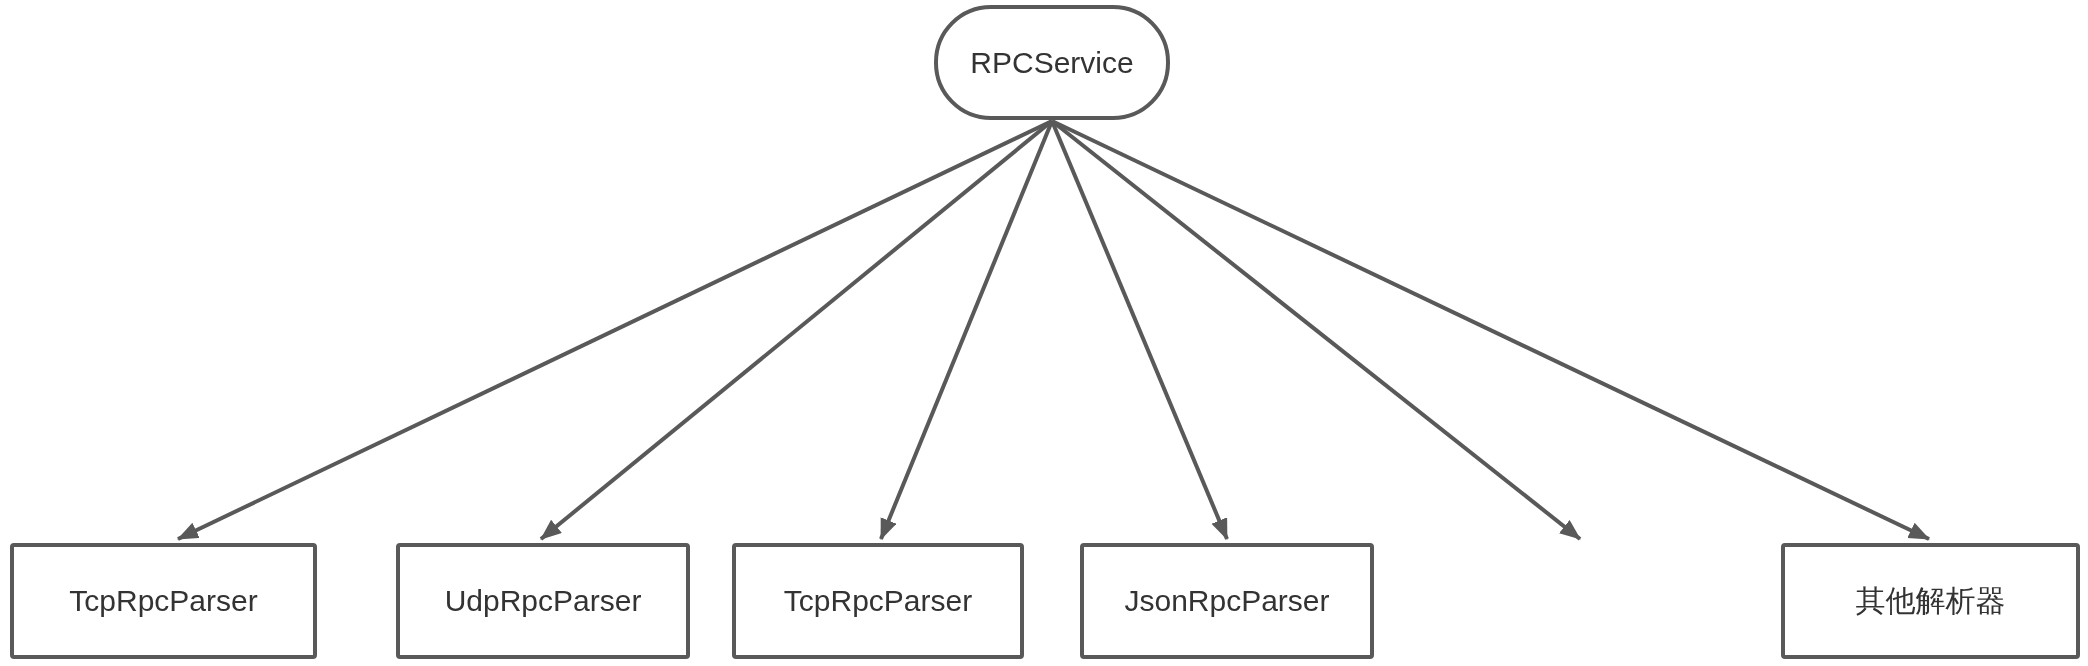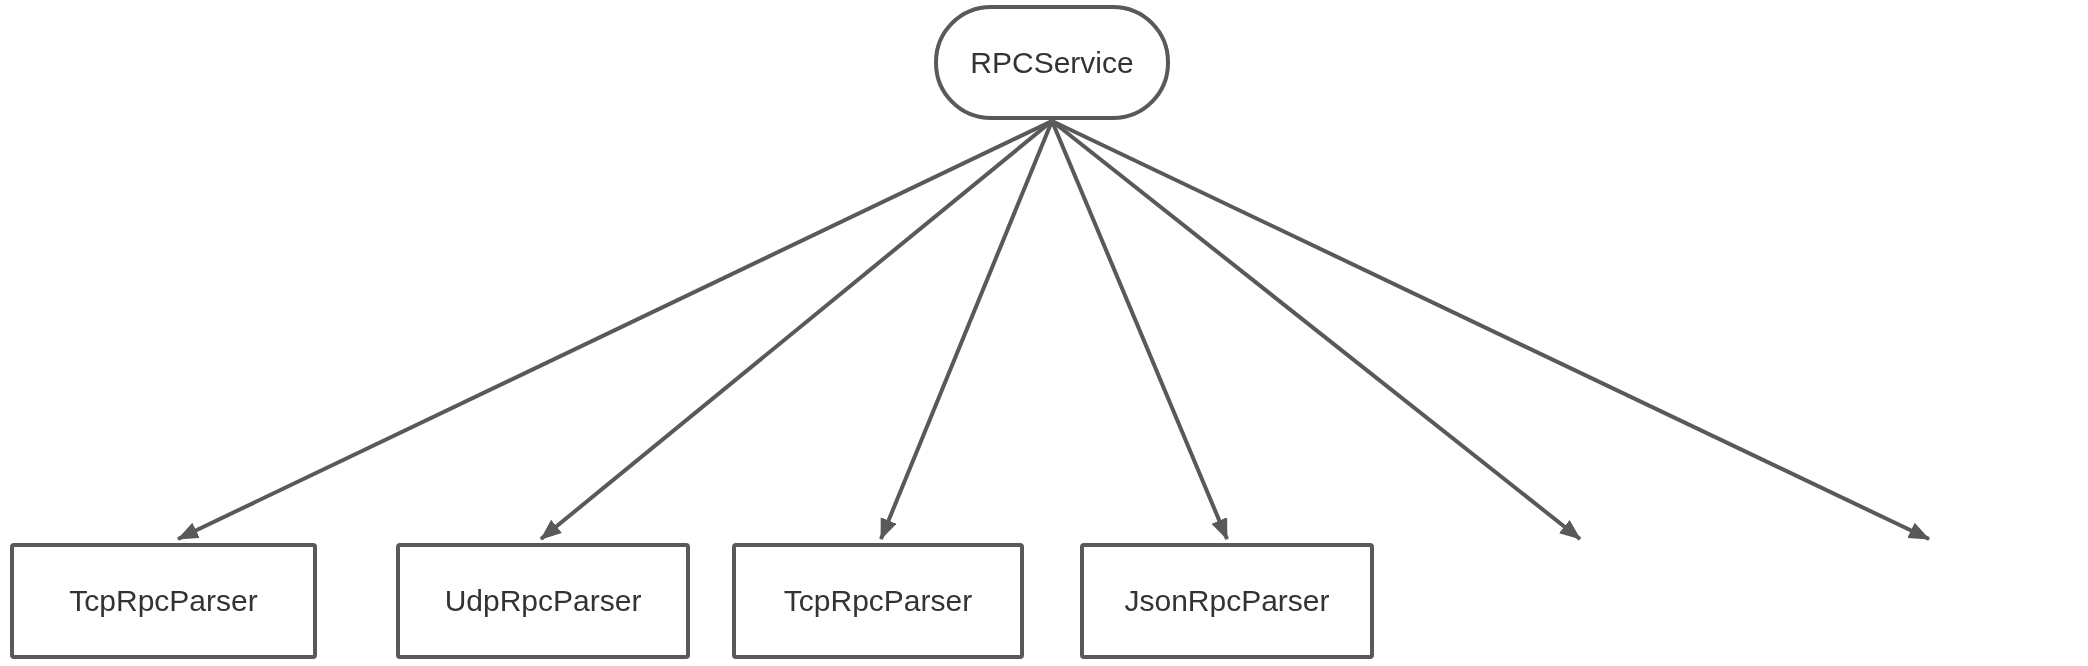--- a/index.html
+++ b/index.html
@@ -95,14 +95,17 @@
 
   <div class="node leaf b3">
     <span>TcpRpcParser</span>
   </div>
 
   <div class="node leaf b4">
     <span>JsonRpcParser</span>
   </div>
 
 
+  <div class="node leaf b6">
+    <span>其他解析器</span>
+  </div>
 
 </div>
 
 </body></html>

